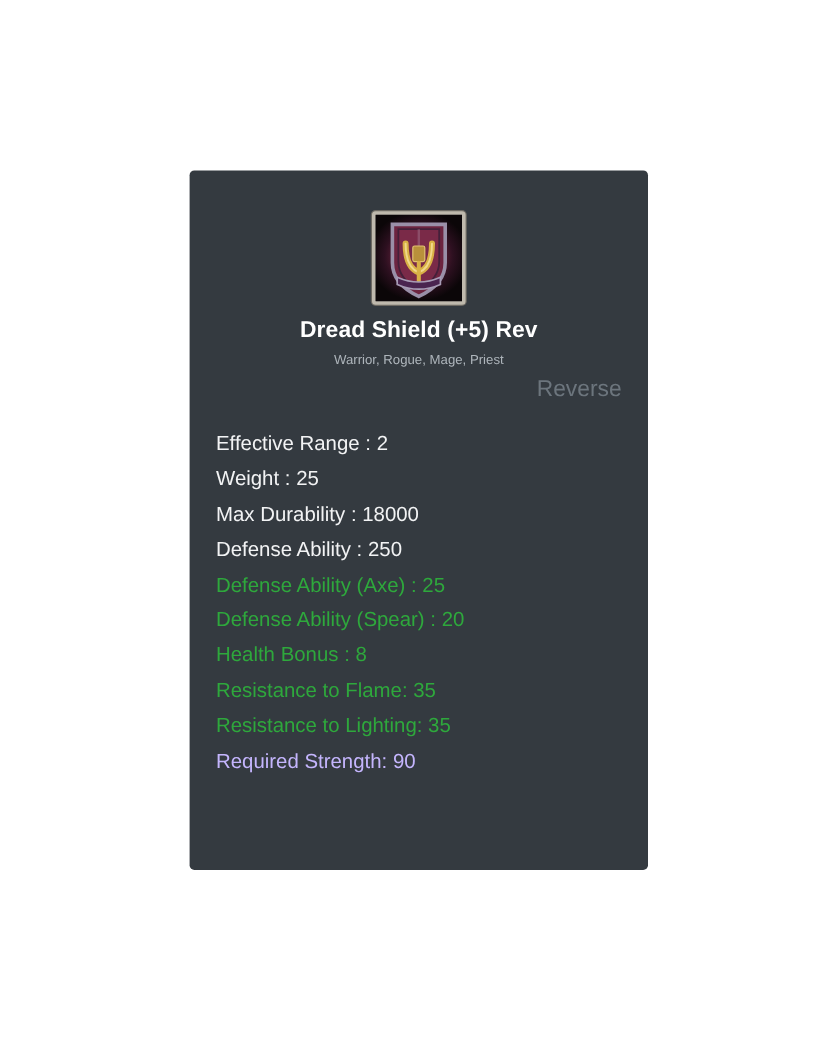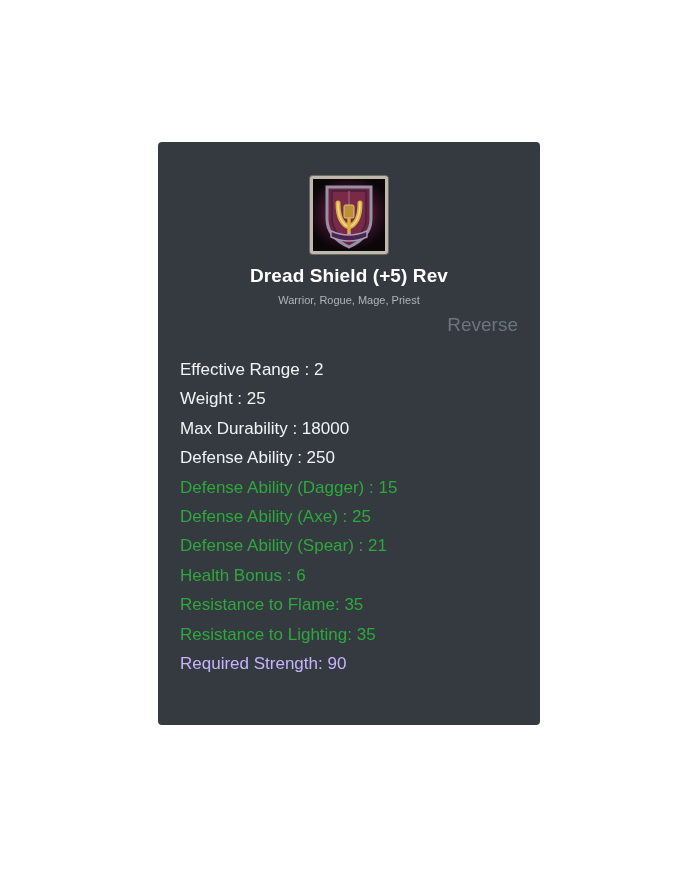--- a/index.html
+++ b/index.html
@@ -136,24 +136,23 @@
 
     <div class="reverse-row">
       <span class="reverse-link">Reverse</span>
     </div>
 
     <ul class="stat-list">
       <li class="stat-line c-white">Effective Range : 2</li>
       <li class="stat-line c-white">Weight : 25</li>
       <li class="stat-line c-white">Max Durability : 18000</li>
       <li class="stat-line c-white">Defense Ability : 250</li>
-      <li class="stat-line c-green">Defense Ability (Dagger) : 15</li>
       <li class="stat-line c-green">Defense Ability (Axe) : 25</li>
-      <li class="stat-line c-green">Defense Ability (Spear) : 21</li>
-      <li class="stat-line c-green">Health Bonus : 6</li>
+      <li class="stat-line c-green">Defense Ability (Spear) : 20</li>
+      <li class="stat-line c-green">Health Bonus : 8</li>
       <li class="stat-line c-green">Resistance to Flame: 35</li>
       <li class="stat-line c-green">Resistance to Lighting: 35</li>
       <li class="stat-line c-red">Required Strength: 90</li>
     </ul>
 
   </div>
 
 </div>
 
 </body></html>

